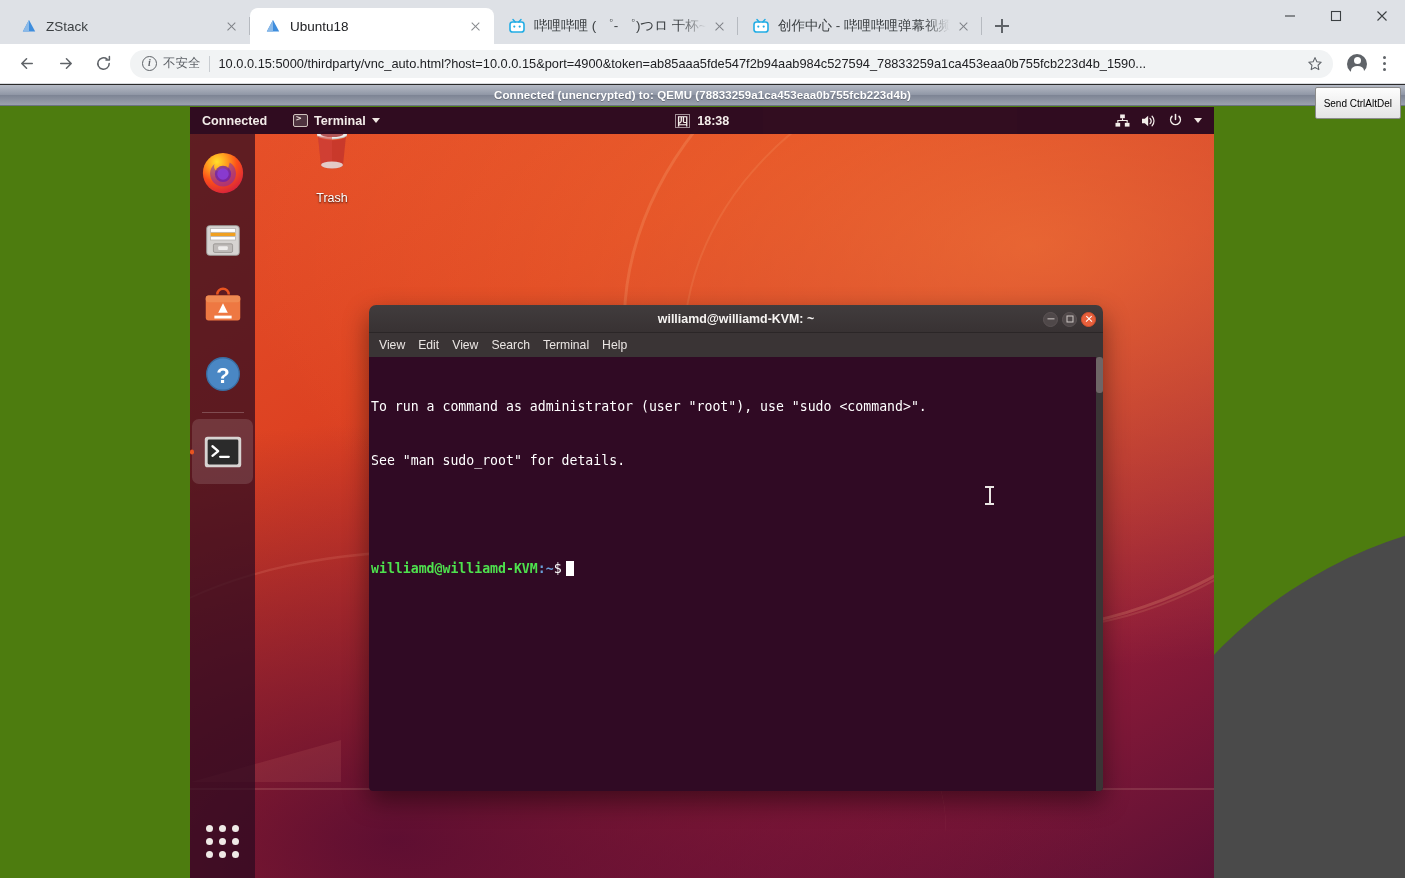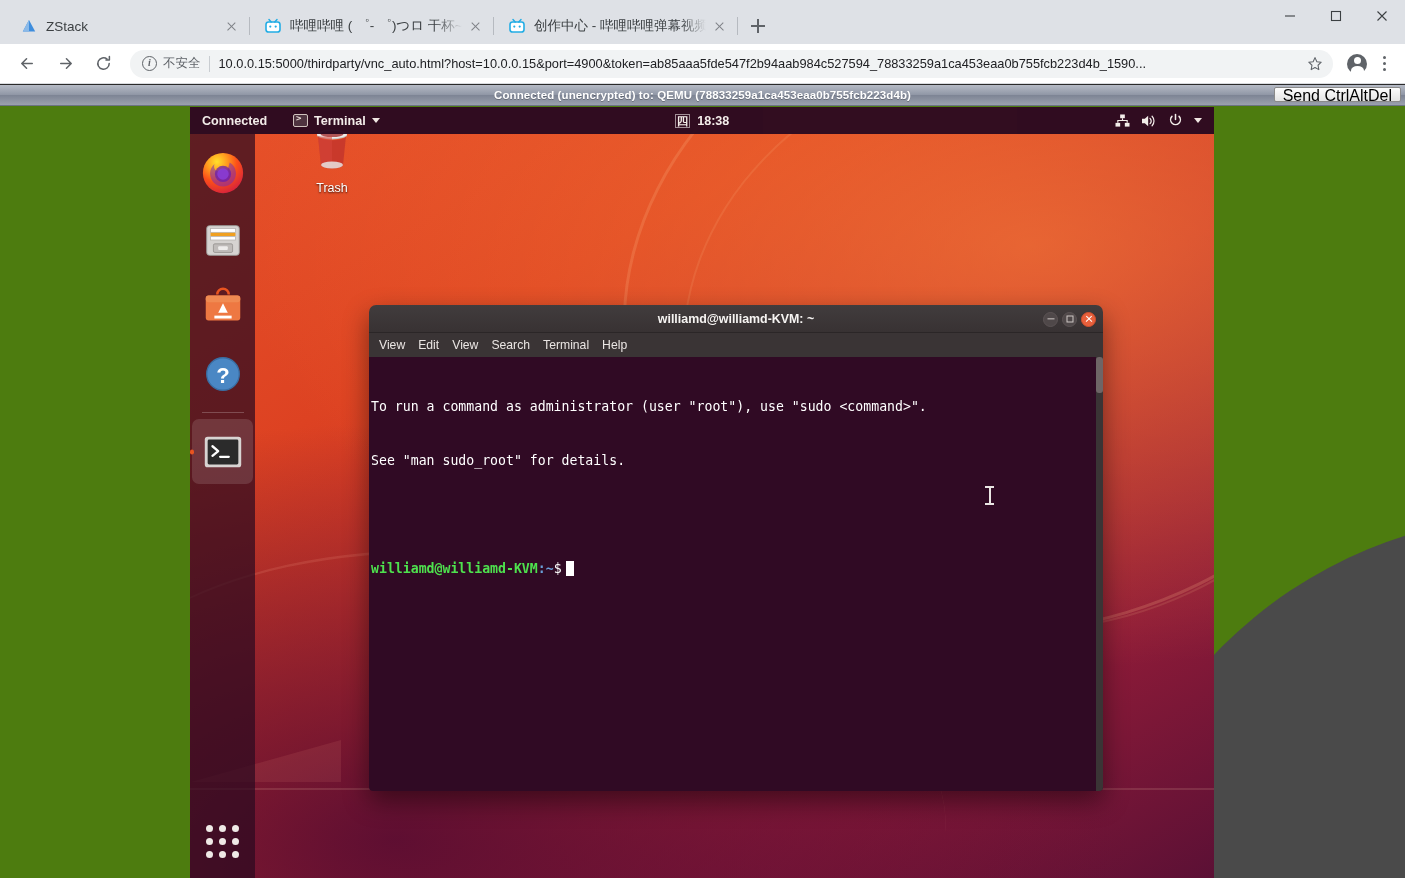--- a/index.html
+++ b/index.html
@@ -241,23 +241,23 @@
   .vnc-status-text {
     font-size: 11.5px;
     font-weight: bold;
     color: #ffffff;
     letter-spacing: .1px;
     text-shadow: 0 1px 0 rgba(0,0,0,.25);
   }
   .vnc-send-cad {
     position: absolute;
     right: 4px; top: 2px;
-    height: 15px;
+    height: 32px;
     padding: 0 8px;
-    font-size: 16px;
+    font-size: 10px;
     font-family: "Liberation Sans", sans-serif;
     color: #000;
     background: linear-gradient(to bottom, #fdfdfd, #e4e4e4);
     border: 1px solid #8a8a8a;
     border-radius: 2px;
     line-height: 15px;
   }
 
   
   .vnc-canvas {
@@ -432,21 +432,21 @@
 
   
   .desktop-icon {
     position: absolute;
     left: 103px; top: 16px;
     width: 78px;
     text-align: center;
     z-index: 10;
   }
   .desktop-icon-label {
-    margin-top: 2px;
+    margin-top: 12px;
     font-size: 12.5px;
     color: #fff;
     text-shadow: 0 1px 2px rgba(0,0,0,.8);
   }
 
   
   .term-window {
     position: absolute;
     left: 179px; top: 198px;
     width: 734px; height: 486px;
@@ -579,20 +579,30 @@
       <span class="tab-favicon">
         <svg width="16" height="16" viewBox="0 0 16 16">
             <path d="M8 2 L14.2 13.4 H1.8 Z" fill="#3e8ddd"></path>
             <path d="M8 2 L8 13.4 H1.8 Z" fill="#8ab9e8"></path>
           </svg>
       </span>
       <span class="tab-title">ZStack</span>
       <span class="tab-close"></span>
     </div>
 
+    <div class="tab active">
+      <span class="tab-favicon">
+        <svg width="16" height="16" viewBox="0 0 16 16">
+            <path d="M8 2 L14.2 13.4 H1.8 Z" fill="#3e8ddd"></path>
+            <path d="M8 2 L8 13.4 H1.8 Z" fill="#8ab9e8"></path>
+          </svg>
+      </span>
+      <span class="tab-title">Ubuntu18</span>
+      <span class="tab-close"></span>
+    </div>
 
     <div class="tab inactive">
       <span class="tab-favicon">
         <svg width="16" height="16" viewBox="0 0 16 16">
           <rect x="1" y="4" width="14" height="10" rx="2.6" fill="#fff" stroke="#23ade5" stroke-width="1.6"></rect>
           <path d="M4 1.6 L6.2 4 M12 1.6 L9.8 4" stroke="#23ade5" stroke-width="1.5" fill="none" stroke-linecap="round"></path>
           <circle cx="5.3" cy="8.6" r="1.1" fill="#23ade5"></circle>
             <circle cx="10.7" cy="8.6" r="1.1" fill="#23ade5"></circle>
         </svg>
       </span>

